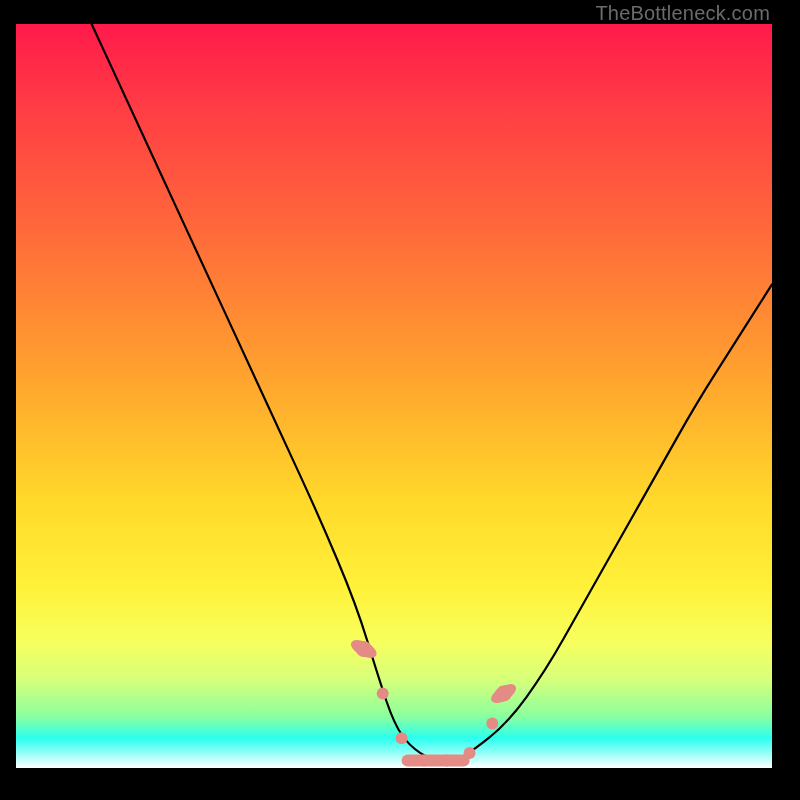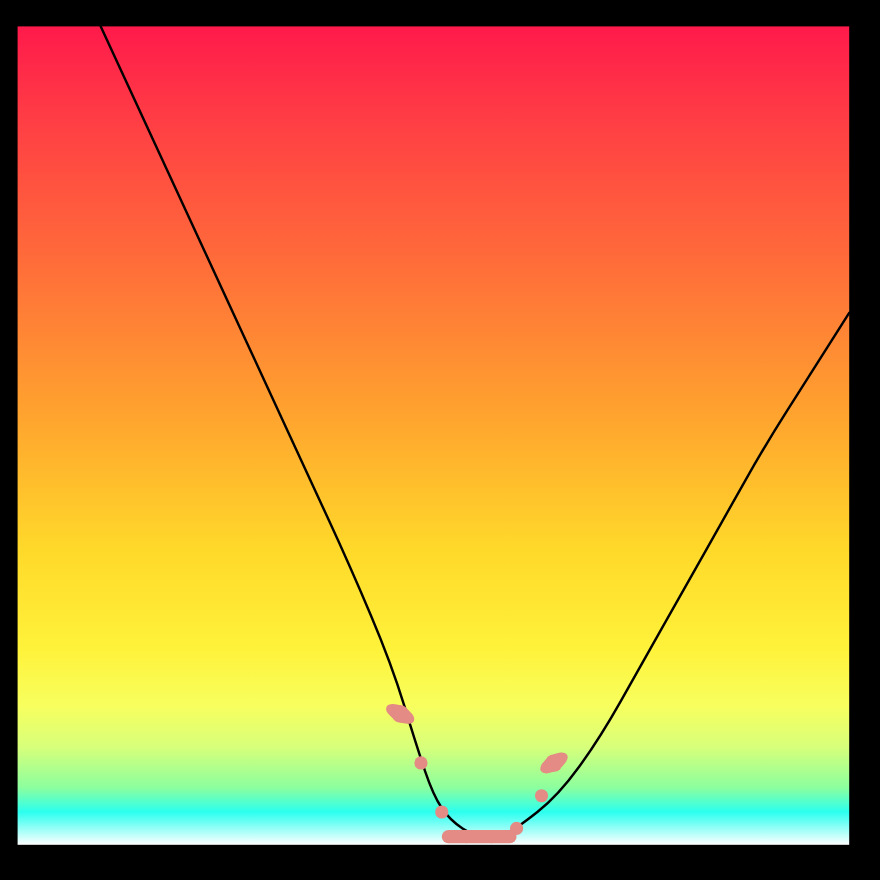--- a/index.html
+++ b/index.html
@@ -57,20 +57,21 @@
     width: 100%;
     height: 100%;
     overflow: visible;
   }
 </style>
 </head>
 <body>
 
 <div class="frame">
 
+  <div class="watermark">TheBottleneck.com</div>
 
   <div class="plot">
     <svg class="curve" viewBox="0 0 756 744" preserveAspectRatio="none">
       <path id="main-curve" fill="none" stroke="#000" stroke-width="2.2" stroke-linecap="round" d="M 75.6 0.0 Q 75.6 0.0 94.5 40.9 Q 113.4 81.8 132.3 122.8 Q 151.2 163.7 170.1 204.6 Q 189.0 245.5 207.9 286.4 Q 226.8 327.4 245.7 368.3 Q 264.6 409.2 283.5 450.1 Q 302.4 491.0 321.3 535.7 Q 340.2 580.3 351.5 617.5 Q 362.9 654.7 370.4 677.0 Q 378.0 699.4 385.6 710.5 Q 393.1 721.7 404.5 729.1 Q 415.8 736.6 427.1 736.6 Q 438.5 736.6 446.0 732.8 Q 453.6 729.1 472.5 714.2 Q 491.4 699.4 510.3 673.3 Q 529.2 647.3 548.1 613.8 Q 567.0 580.3 585.9 546.8 Q 604.8 513.4 623.7 479.9 Q 642.6 446.4 661.5 412.9 Q 680.4 379.4 699.3 349.7 Q 718.2 319.9 737.1 290.2 T 756.0 260.4"></path>
       <g id="marker-group">
           <circle cx="347.8" cy="625.0" r="8" fill="#e38b84"></circle>
           <ellipse cx="347.8" cy="625.0" rx="7" ry="14" transform="rotate(-62 347.8 625.0)" fill="#e38b84"></ellipse>
           <circle cx="366.7" cy="669.6" r="6" fill="#e38b84"></circle>
           <circle cx="385.6" cy="714.2" r="6" fill="#e38b84"></circle>
           <circle cx="408.2" cy="736.6" r="6" fill="#e38b84"></circle>

